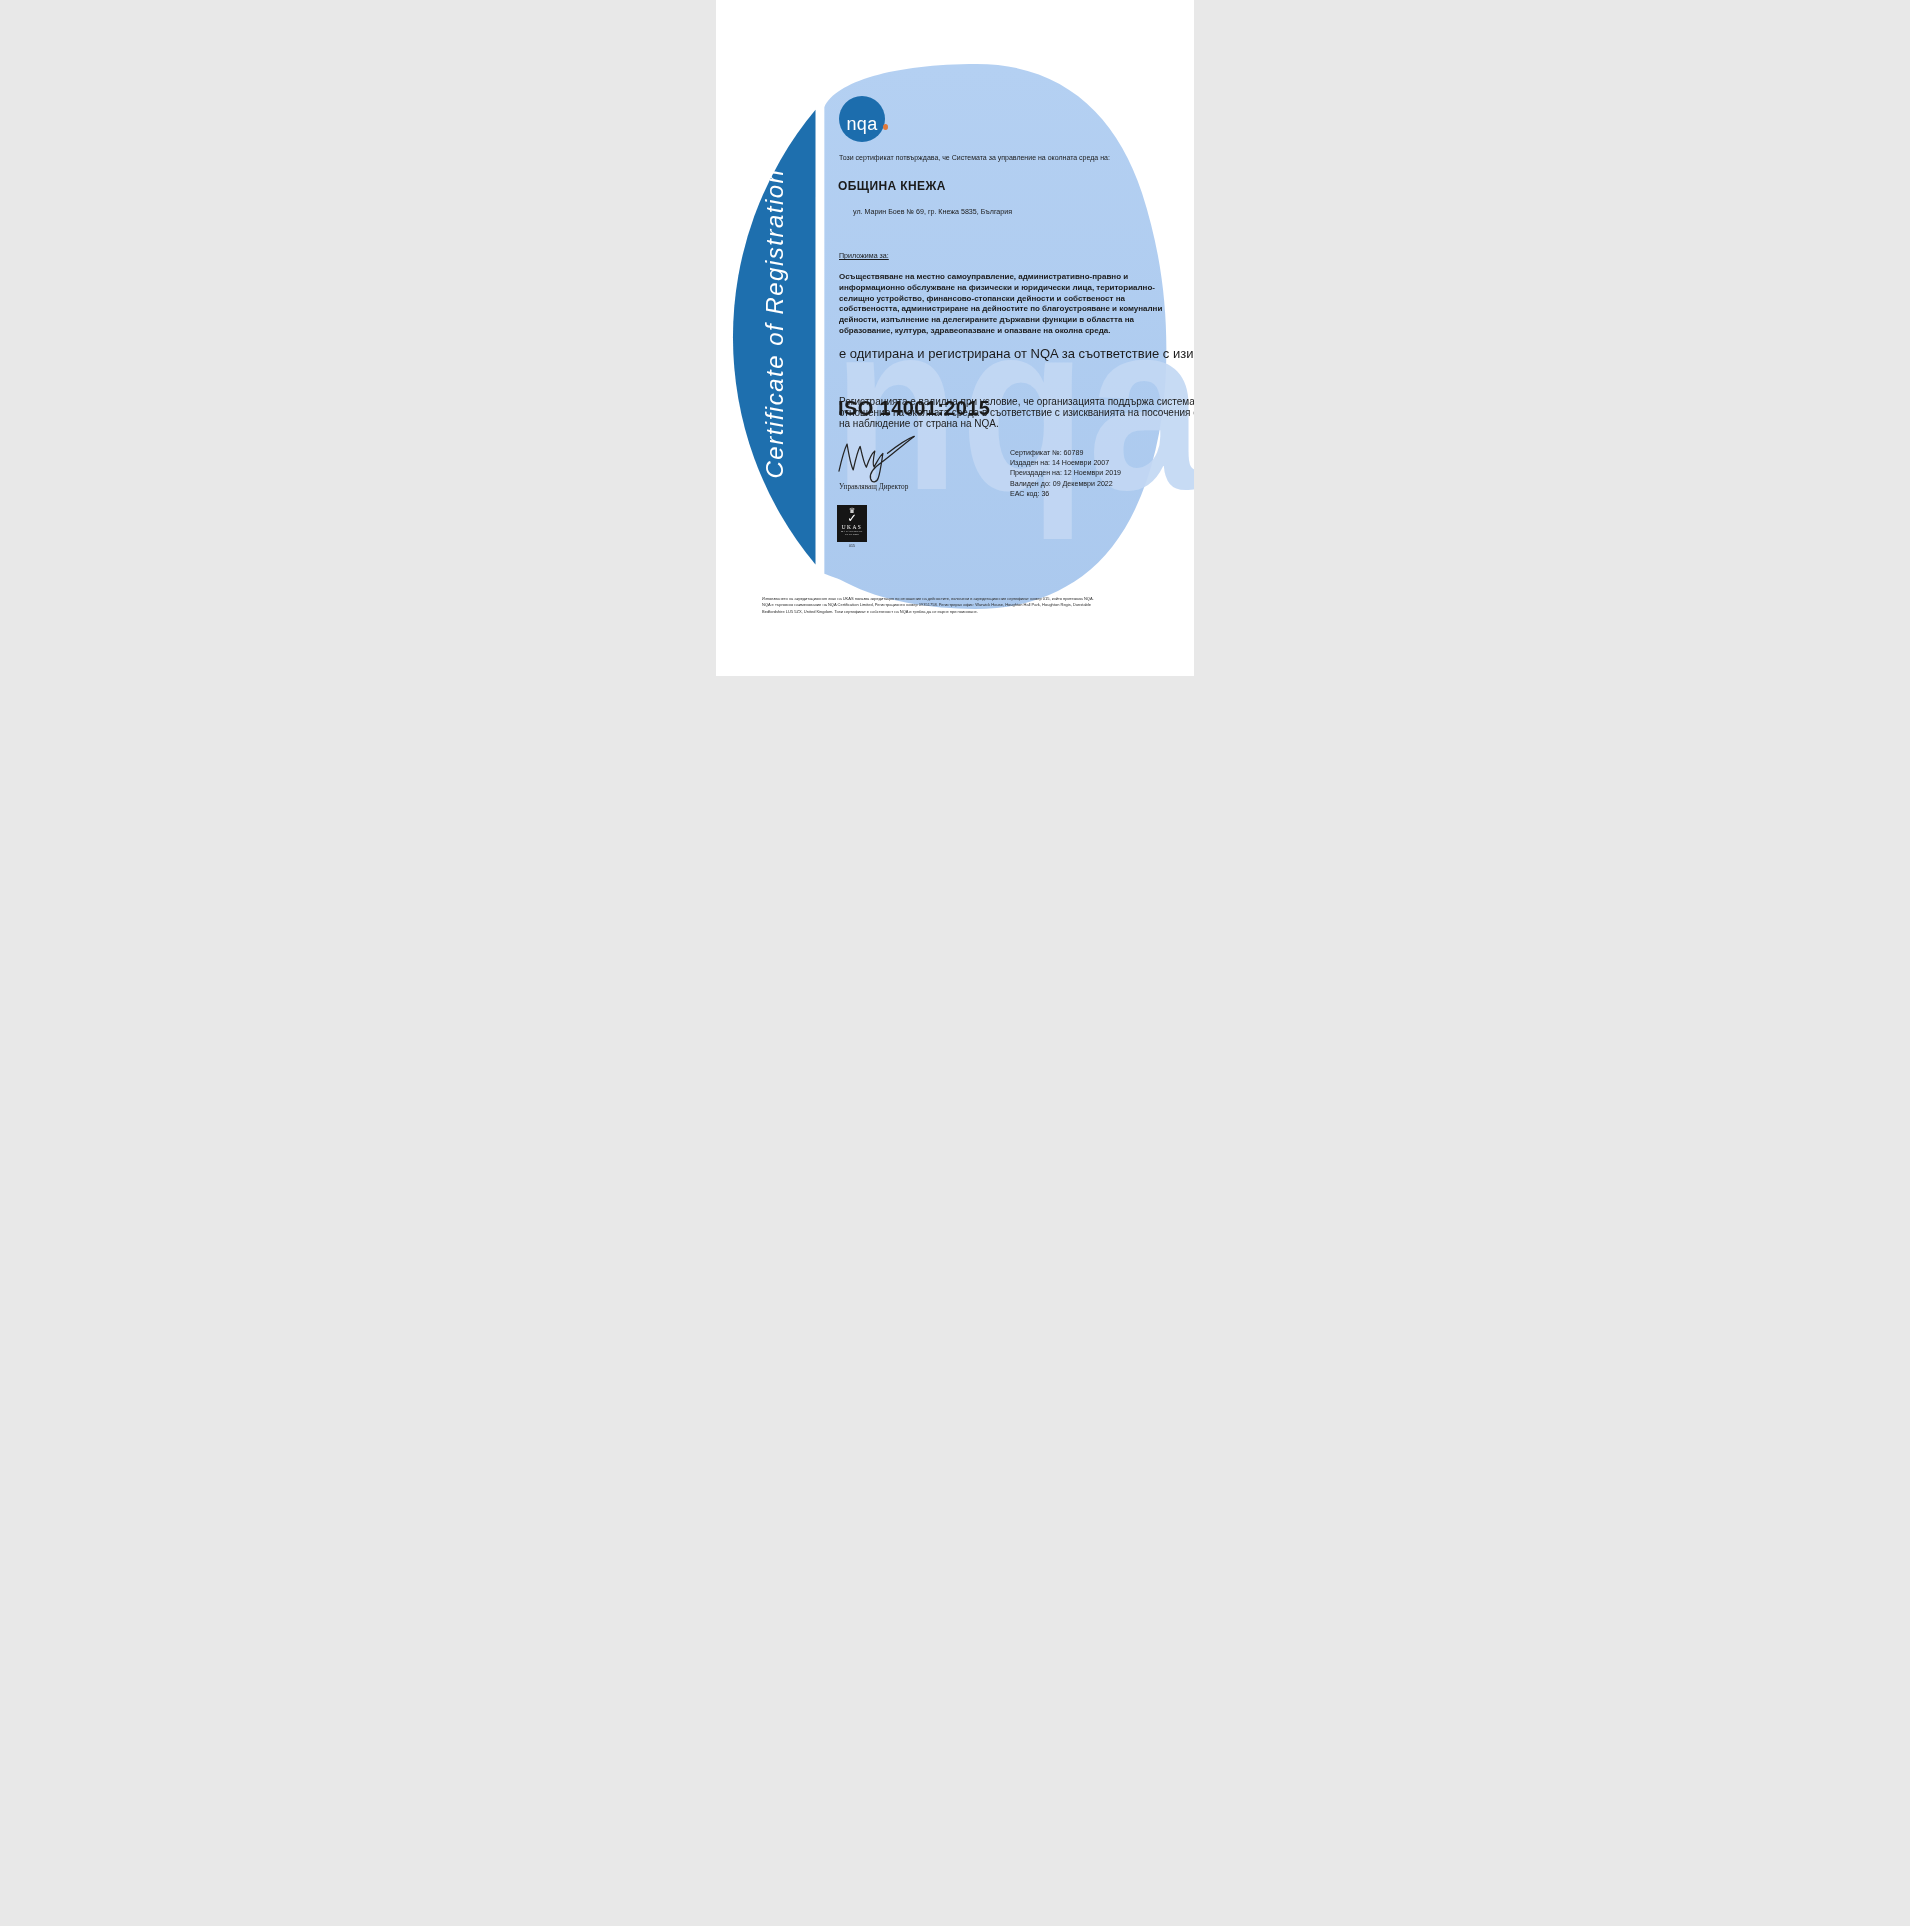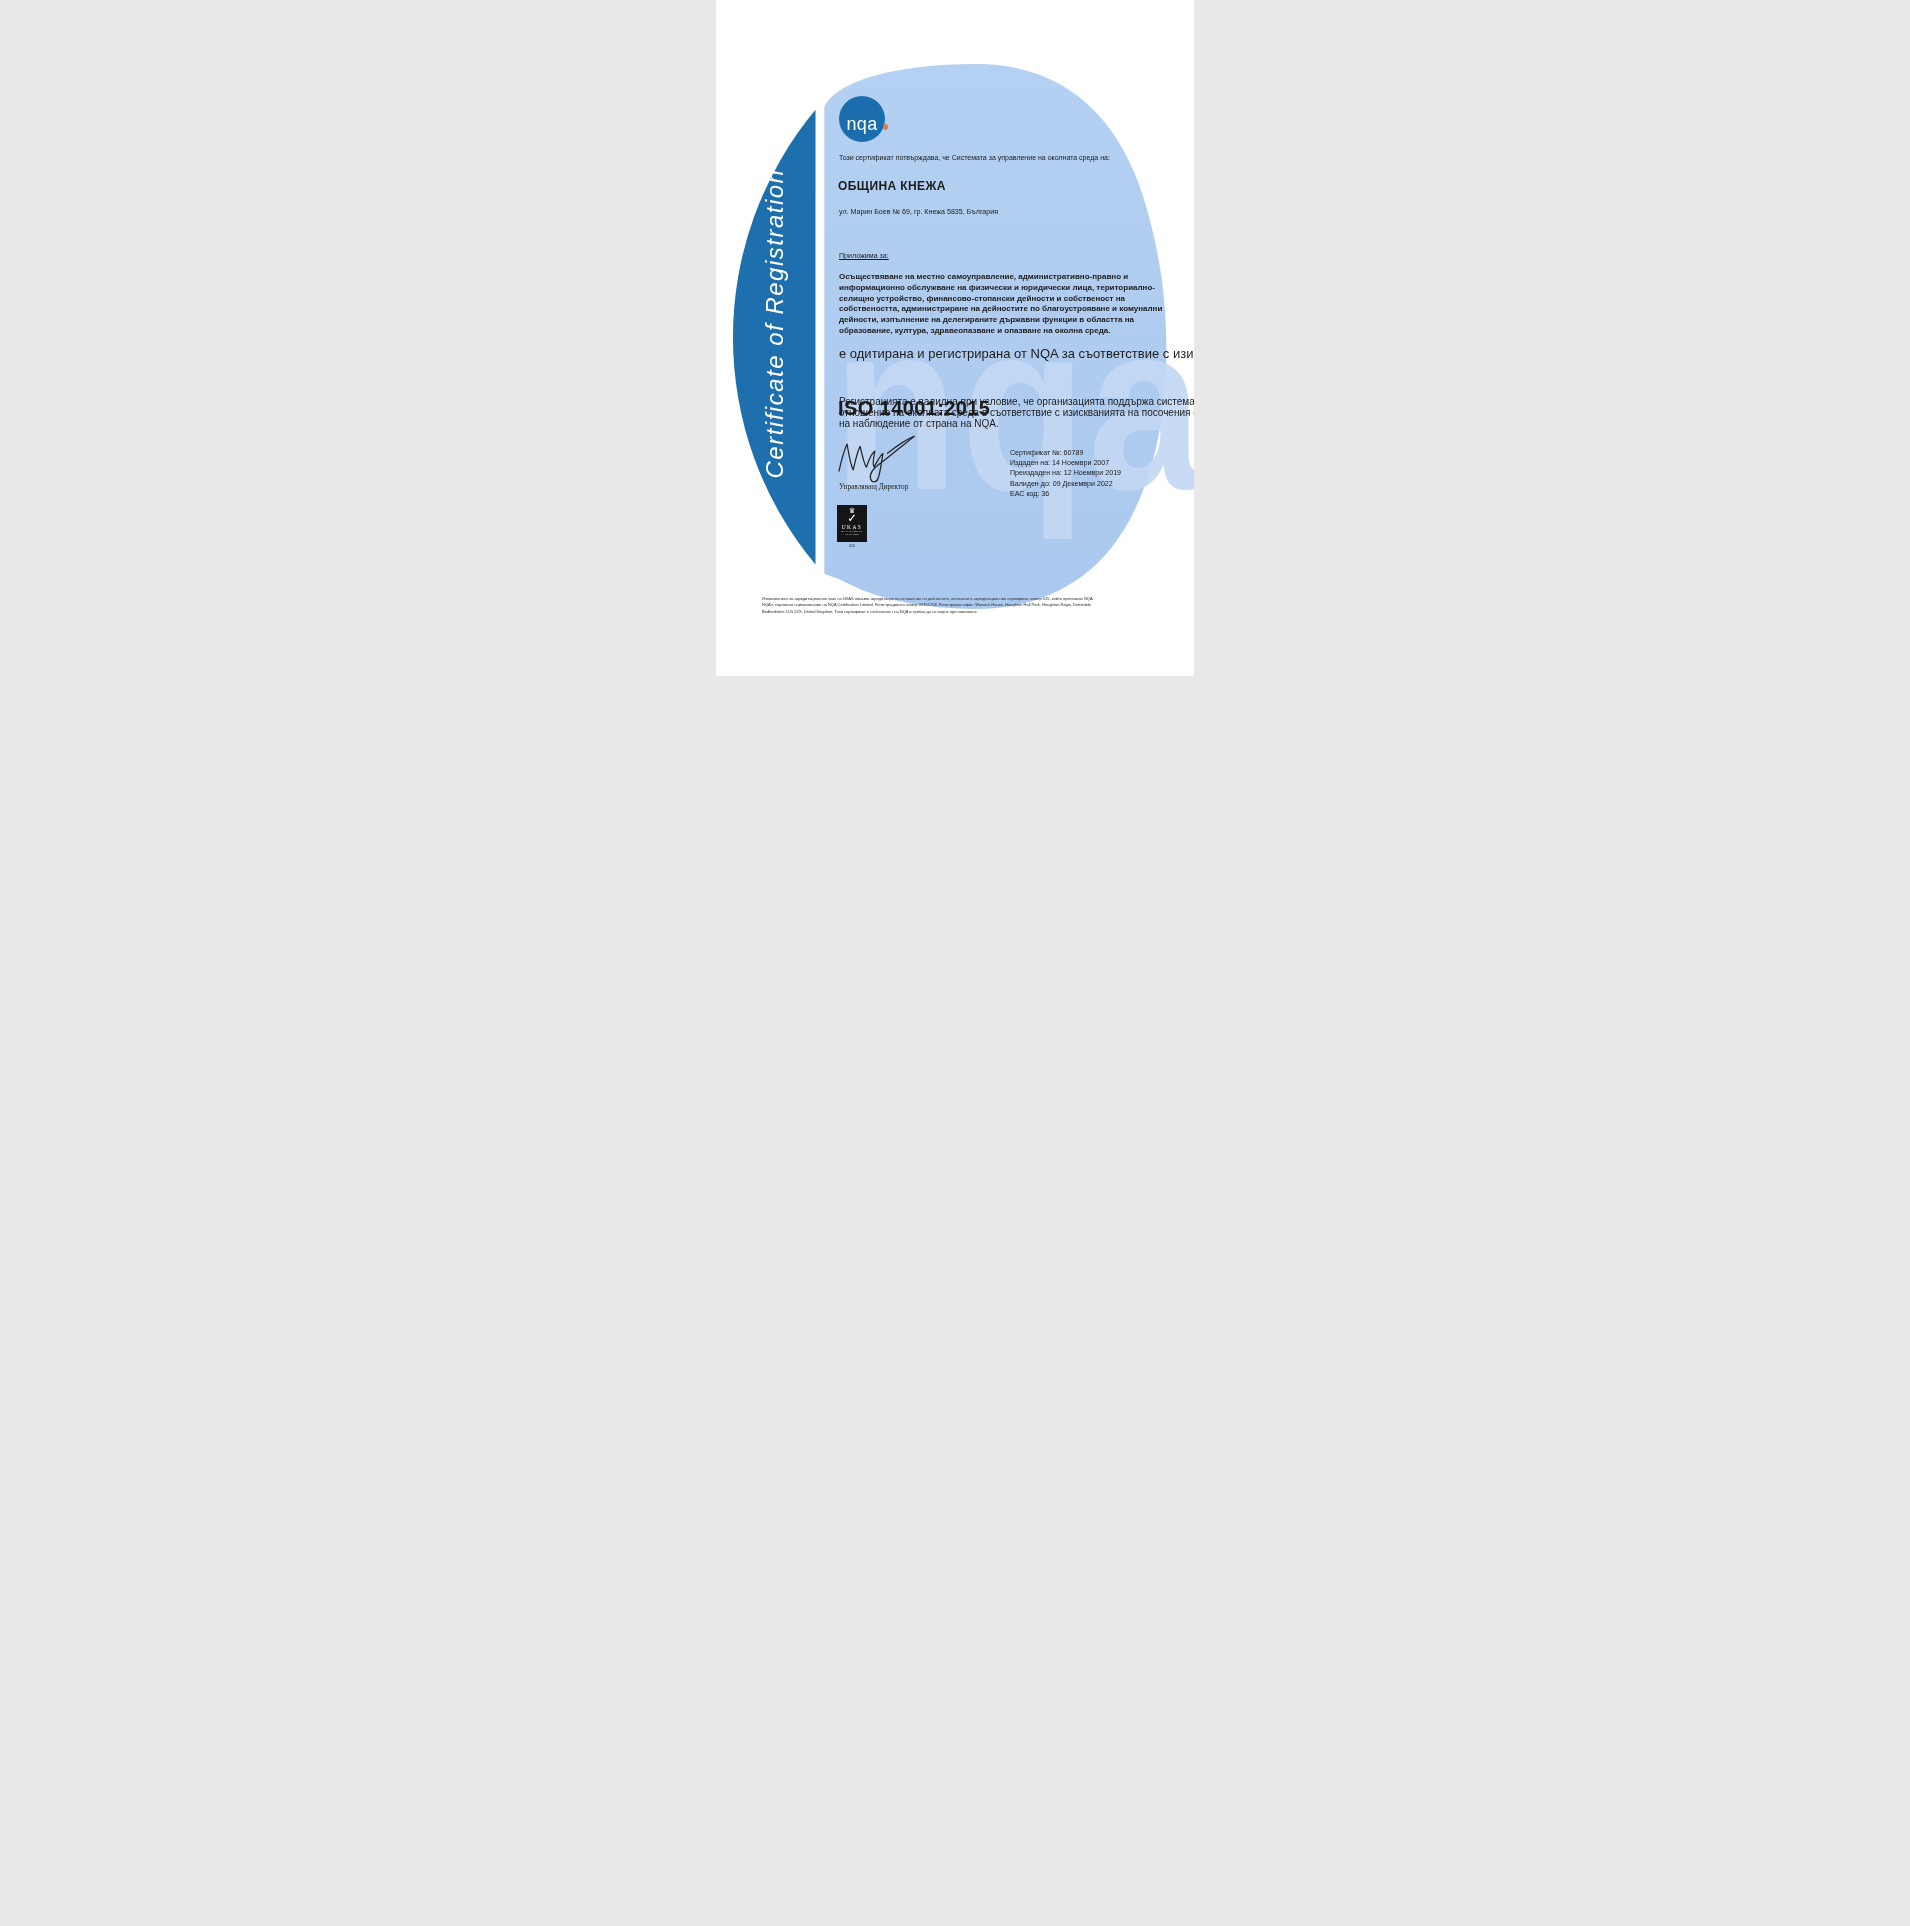--- a/index.html
+++ b/index.html
@@ -36,21 +36,21 @@
     text-align:center;color:#ffffff;font-size:18px;line-height:1;
     letter-spacing:0.4px;
   }
   .nqa-logo .dot{
     position:absolute;right:-3.1px;bottom:12.3px;width:5px;height:5.8px;
     background:#e0793a;border-radius:50%;
   }
   .tx{position:absolute;white-space:nowrap;}
   .intro{left:123px;top:154px;font-size:7px;}
   .org{left:122px;top:179px;font-size:12px;font-weight:bold;letter-spacing:0.4px;}
-  .addr{left:123px;top:208px;font-size:7.1px;text-align:right;}
+  .addr{left:137px;top:208px;font-size:7.1px;text-align:right;}
   .applicable{left:123px;top:252px;font-size:7.1px;text-decoration:underline;}
   .scope{left:123px;top:272px;font-size:8px;font-weight:bold;line-height:10.8px;}
   .audited{left:123px;top:346px;font-size:13px;}
   .standard{left:122px;top:363px;font-size:20px;font-weight:bold;letter-spacing:0.4px;margin-top:34px;}
   .validity{left:123px;top:396px;font-size:10px;line-height:11.2px;}
   .director{left:123px;top:482px;font-size:7.3px;font-family:Liberation Serif, serif;}
   .signature{position:absolute;left:119px;top:431px;}
   .details{left:294px;top:448px;font-size:7.1px;line-height:10.2px;}
   .details .lbl{display:inline;}
   .details .val{display:inline;margin-left:1.9px;}

